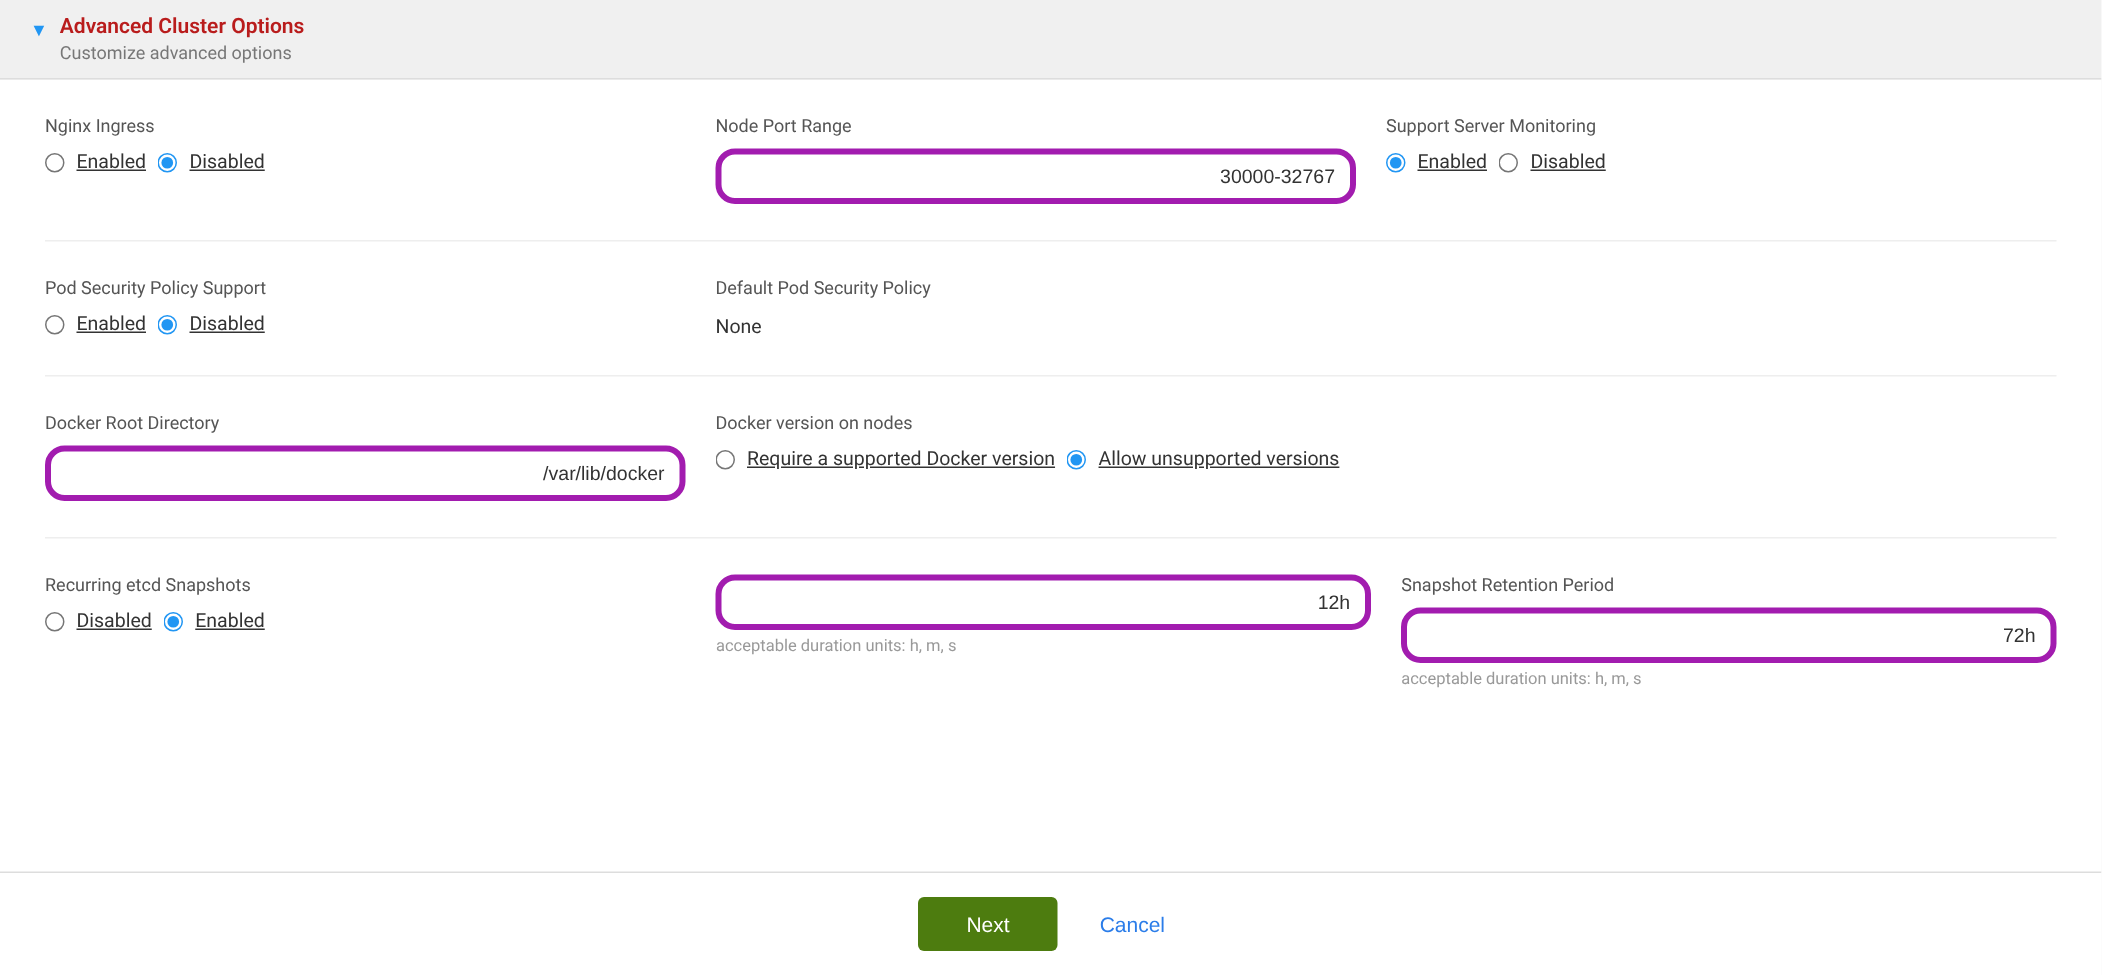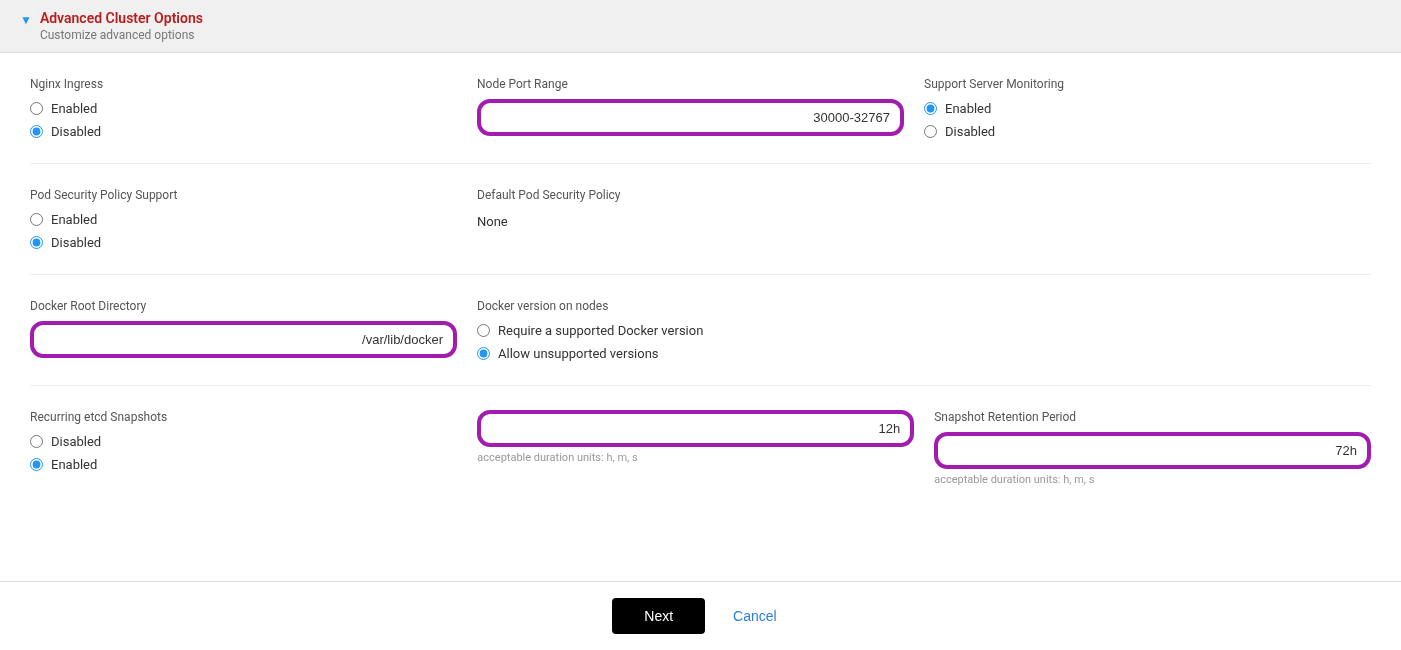--- a/index.html
+++ b/index.html
@@ -66,22 +66,23 @@
 
     .form-section-label {
       font-size: 12px;
       color: #555;
       margin-bottom: 10px;
       font-weight: 400;
     }
 
     .radio-group {
       display: flex;
-      flex-direction: column;
+      flex-direction: row;
       gap: 8px;
+      text-decoration: underline;
     }
 
     .radio-item {
       display: flex;
       align-items: center;
       gap: 8px;
       cursor: pointer;
     }
 
     .radio-item input[type="radio"] {
@@ -139,21 +140,21 @@
       border-top: 1px solid #ddd;
       background: #fff;
       padding: 16px 30px;
       display: flex;
       justify-content: center;
       align-items: center;
       gap: 16px;
     }
 
     .btn-next {
-      background: #000000;
+      background: #4d7c0f;
       color: #fff;
       border: none;
       padding: 10px 32px;
       border-radius: 4px;
       font-size: 14px;
       cursor: pointer;
       font-weight: 500;
     }
 
     .btn-cancel {

